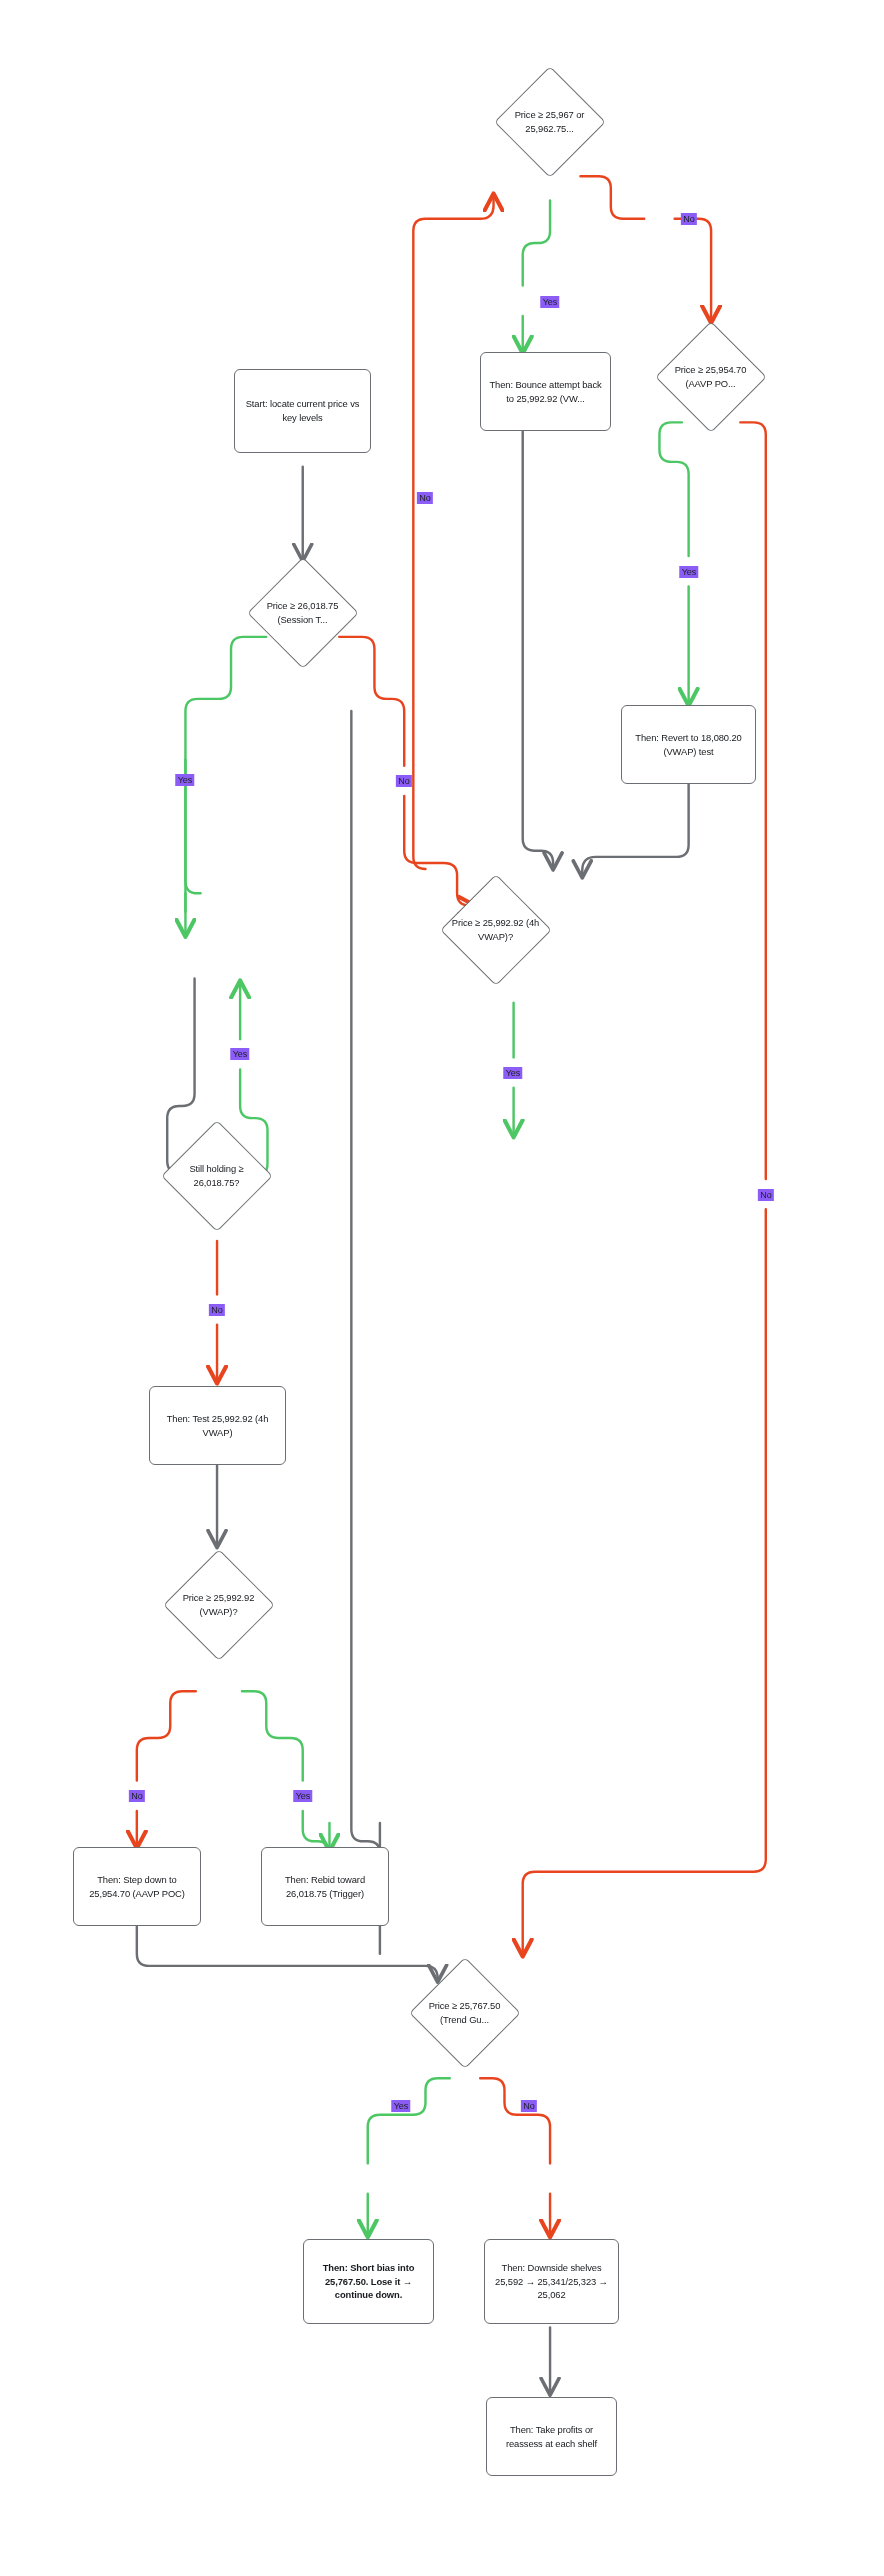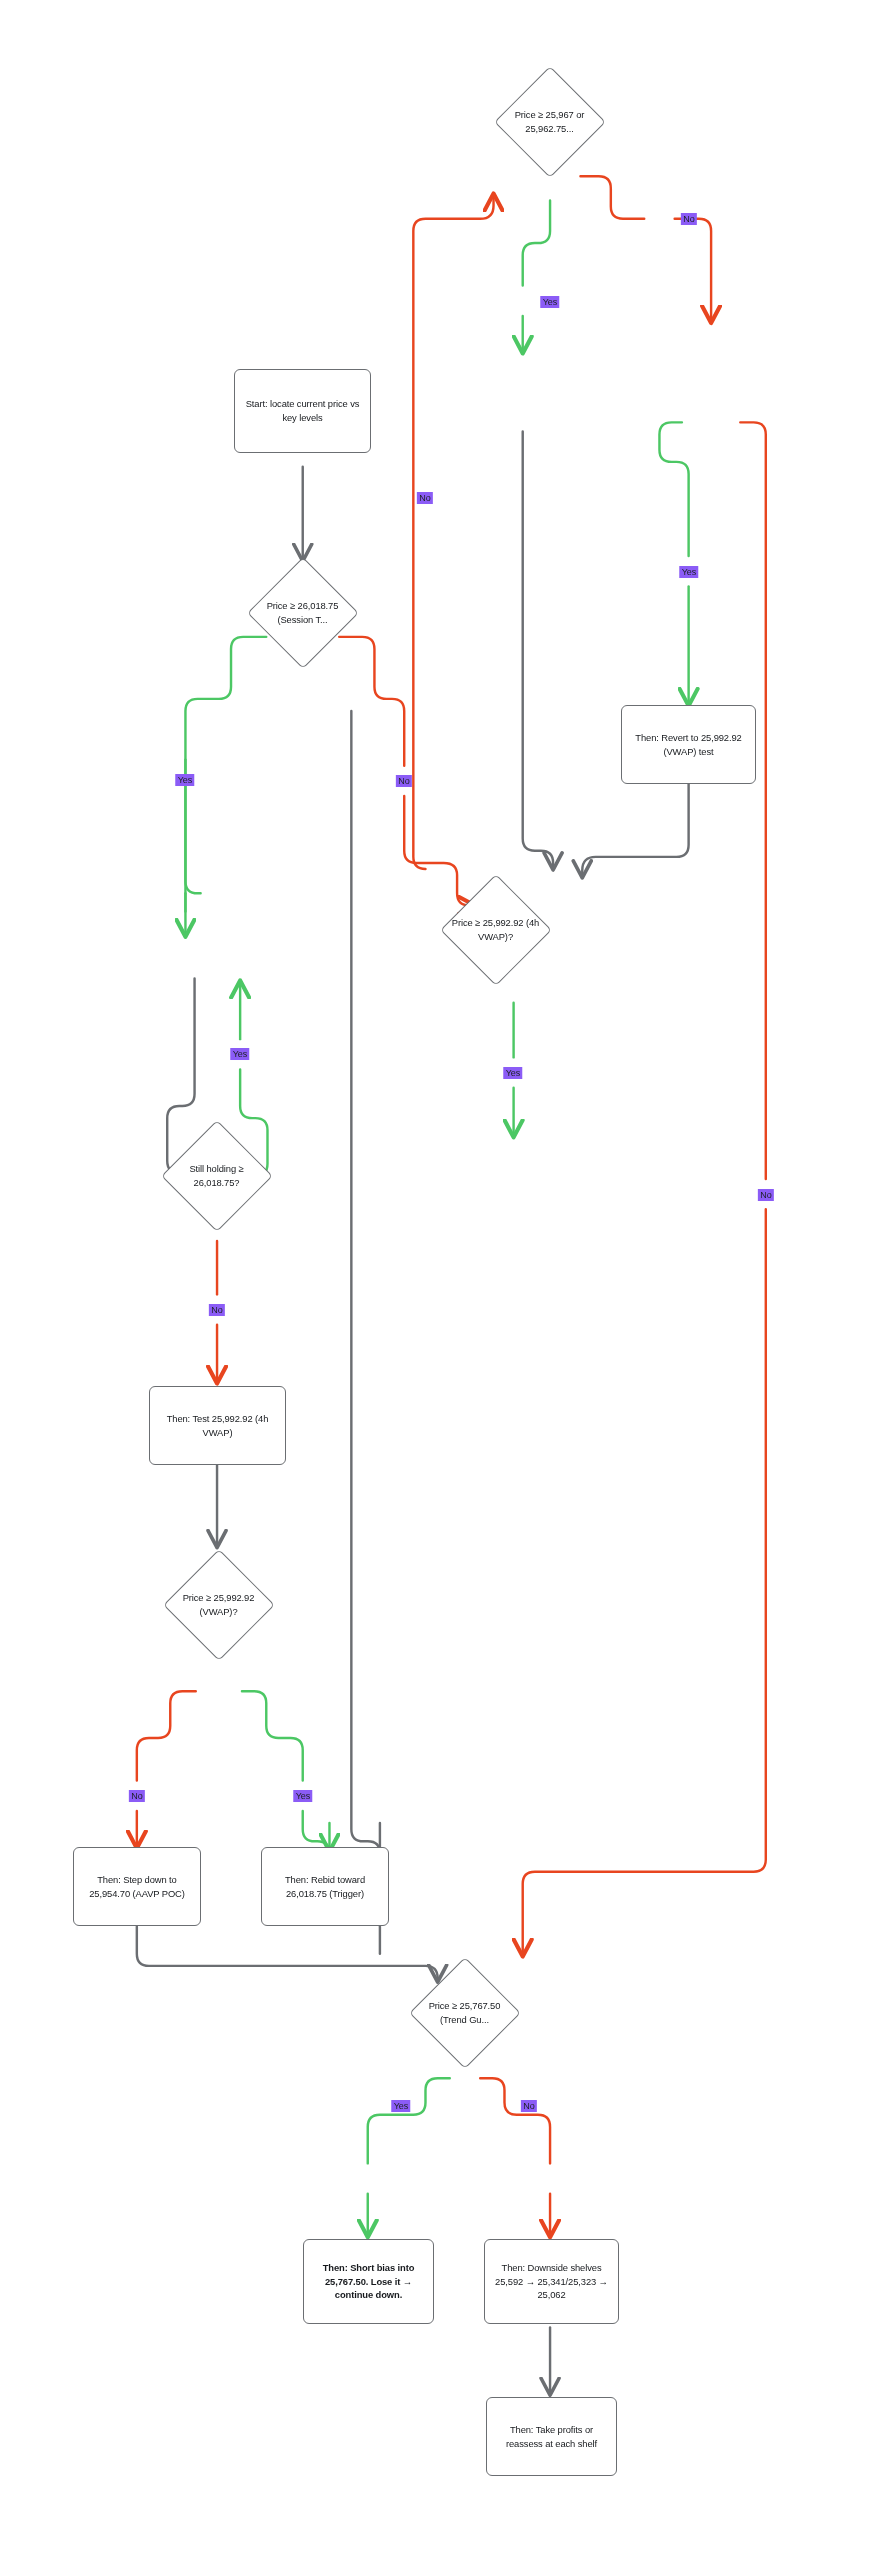--- a/index.html
+++ b/index.html
@@ -165,29 +165,36 @@
 
   <div class="node node-diamond" style="left:495px; top:67px; width:109px; height:109px;">
     <div class="dia-shape" style="width:77px; height:77px;"></div>
     <div class="label">Price ≥ 25,967 or 25,962.75...</div>
   </div>
 
   <div class="node node-rect" style="left:234px; top:369px; width:137px; height:84px;">
     <div class="label">Start: locate current price vs key levels</div>
   </div>
 
-
+  <div class="node node-rect" style="left:480px; top:352px; width:131px; height:79px;">
+    <div class="label">Then: Bounce attempt back to 25,992.92 (VW...</div>
+  </div>
+
+  <div class="node node-diamond" style="left:656px; top:322px; width:109px; height:109px;">
+    <div class="dia-shape" style="width:77px; height:77px;"></div>
+    <div class="label">Price ≥ 25,954.70 (AAVP PO...</div>
+  </div>
 
   <div class="node node-diamond" style="left:248px; top:558px; width:109px; height:109px;">
     <div class="dia-shape" style="width:77px; height:77px;"></div>
     <div class="label">Price ≥ 26,018.75 (Session T...</div>
   </div>
 
   <div class="node node-rect" style="left:621px; top:705px; width:135px; height:79px;">
-    <div class="label">Then: Revert to 25,992.92 (VWAP) test</div>
+    <div class="label">Then: Revert to 18,080.20 (VWAP) test</div>
   </div>
 
 
   <div class="node node-diamond" style="left:441px; top:875px; width:109px; height:109px;">
     <div class="dia-shape" style="width:77px; height:77px;"></div>
     <div class="label">Price ≥ 25,992.92 (4h VWAP)?</div>
   </div>
 
   <div class="node node-diamond" style="left:162px; top:1121px; width:109px; height:109px;">
     <div class="dia-shape" style="width:77px; height:77px;"></div>

